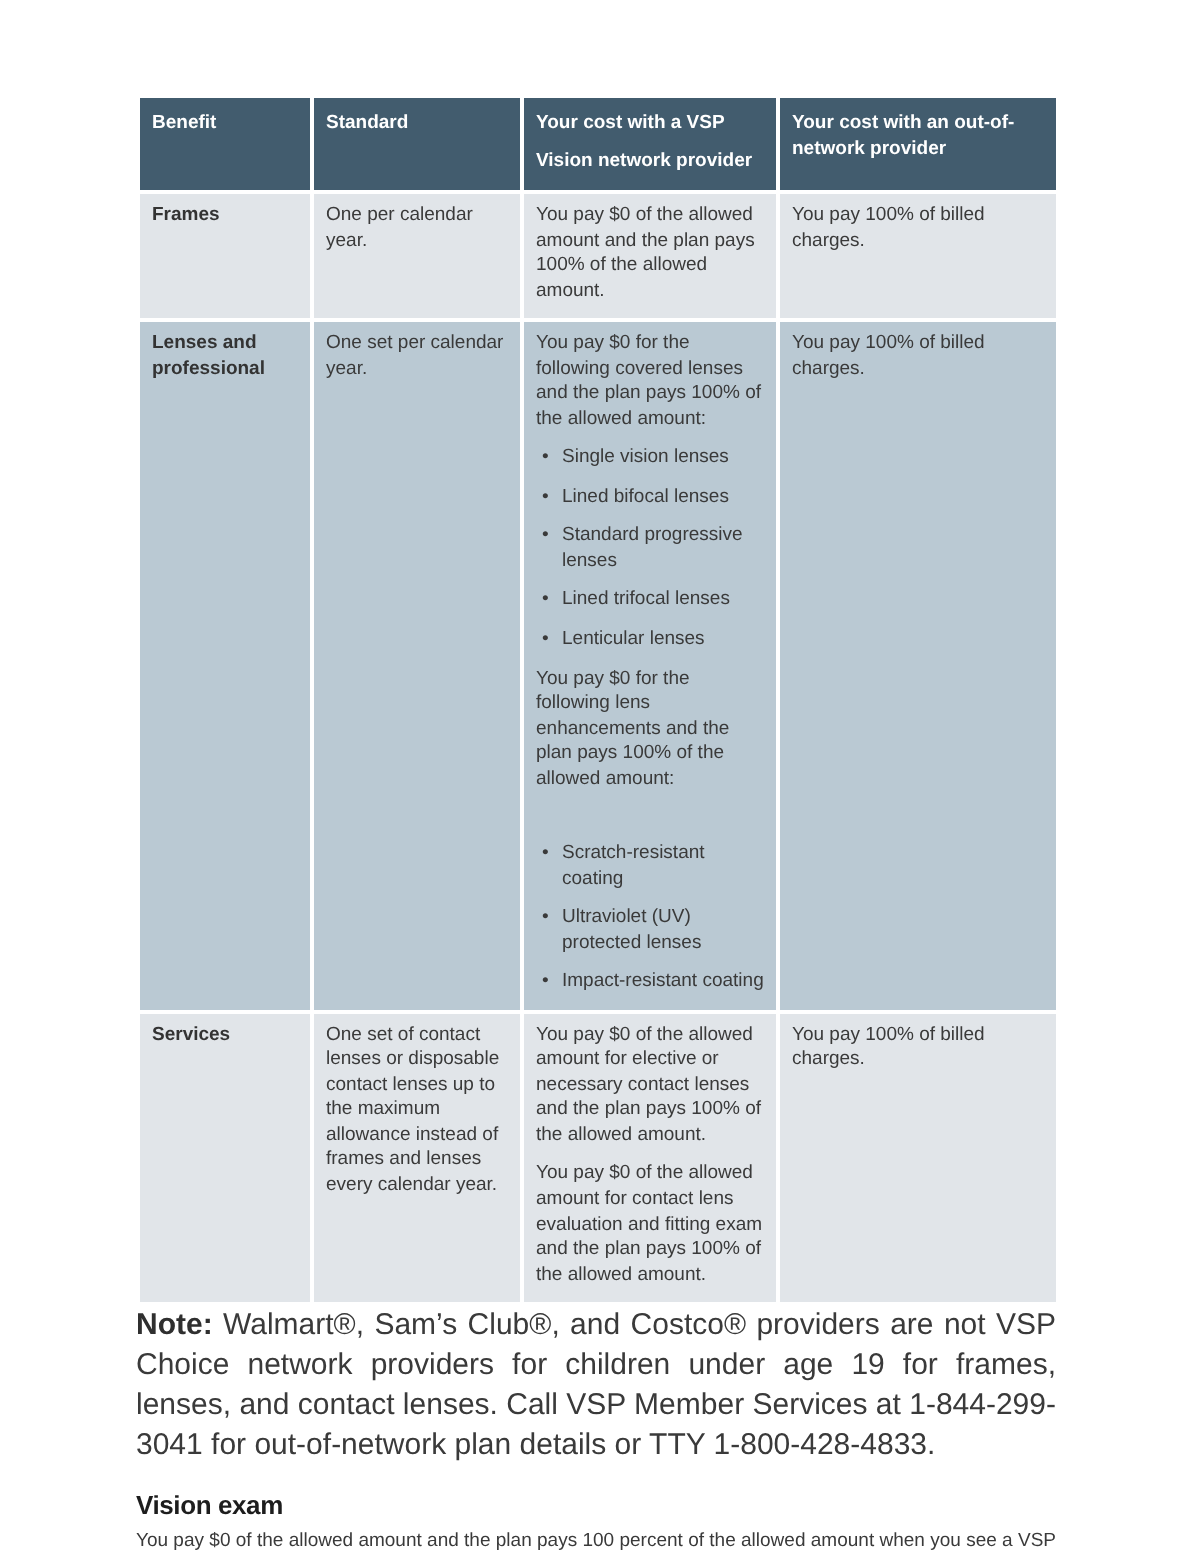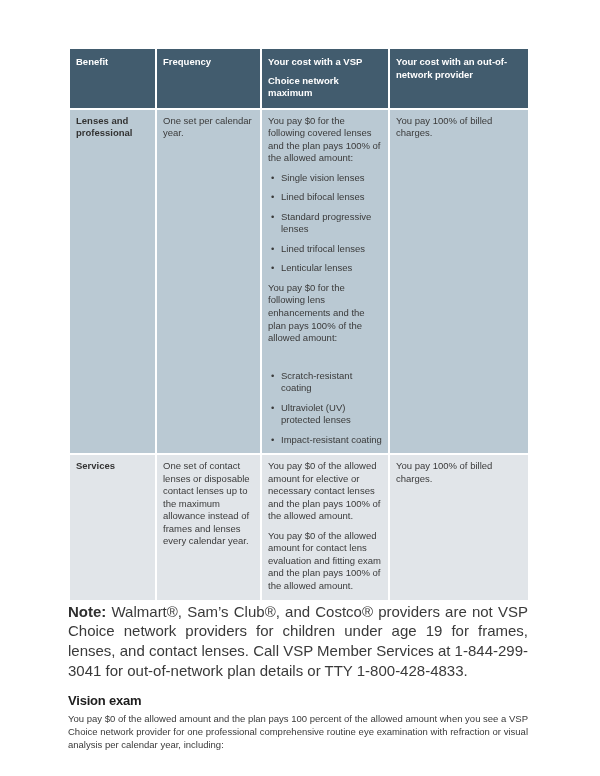--- a/index.html
+++ b/index.html
@@ -107,32 +107,40 @@
           <col class="c2">
           <col class="c3">
           <col class="c4">
       </colgroup>
       <thead>
         <tr>
           <th>
             <div>Benefit</div>
           </th>
           <th>
-            <div>Frequency</div>
+            <div>Standard</div>
           </th>
           <th>
             <div>Your cost with a VSP</div>
-            <div class="hline2">Choice network maximum</div>
+            <div class="hline2">Vision network provider</div>
           </th>
           <th>
             <div>Your cost with an out-of-network provider</div>
           </th>
         </tr>
       </thead>
       <tbody>
+        <tr class="row-light">
+          <td class="benefit-name">Frames</td>
+          <td>One per calendar year.</td>
+          <td>
+            <p>You pay $0 of the allowed amount and the plan pays 100% of the allowed amount.</p>
+          </td>
+          <td>You pay 100% of billed charges.</td>
+        </tr>
         <tr class="row-medium">
           <td class="benefit-name">Lenses and professional</td>
           <td>One set per calendar year.</td>
           <td>
             <p>You pay $0 for the following covered lenses and the plan pays 100% of the allowed amount:</p>
             <ul class="bullets">
                 <li>Single vision lenses</li>
                 <li>Lined bifocal lenses</li>
                 <li>Standard progressive lenses</li>
                 <li>Lined trifocal lenses</li>

